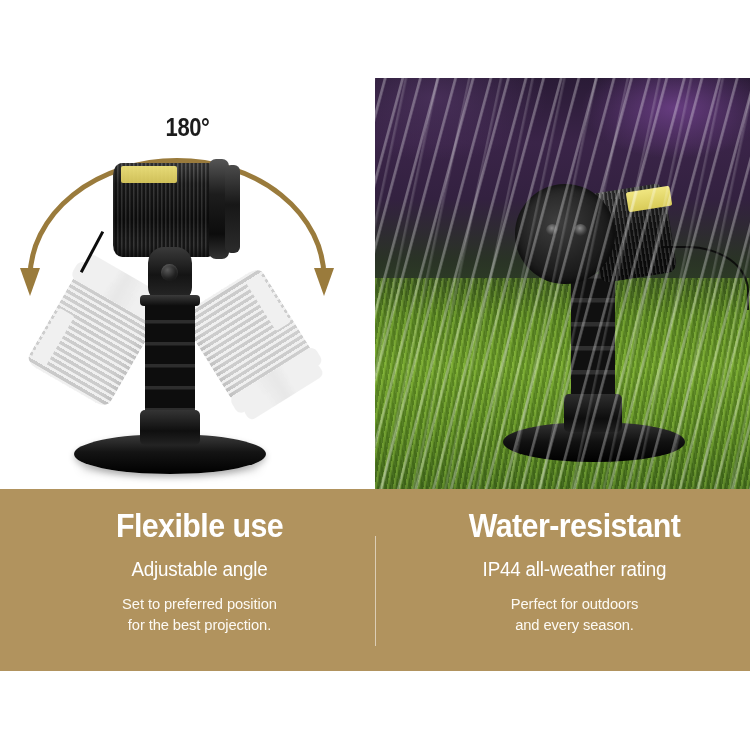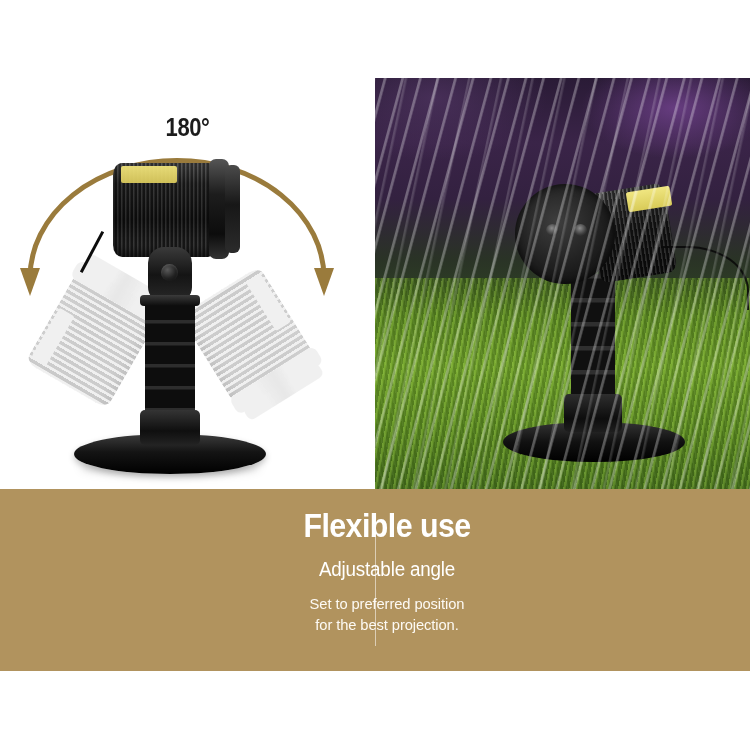--- a/index.html
+++ b/index.html
@@ -545,19 +545,25 @@
 
   <div class="feature-band">
 
     <div class="feature-col">
       <div class="feature-title">Flexible use</div>
       <div class="feature-sub">Adjustable angle</div>
       <div class="feature-desc">Set to preferred position</div>
       <div class="feature-desc">for the best projection.</div>
     </div>
 
+    <div class="feature-col">
+      <div class="feature-title">Water-resistant</div>
+      <div class="feature-sub">IP44 all-weather rating</div>
+      <div class="feature-desc">Perfect for outdoors</div>
+      <div class="feature-desc">and every season.</div>
+    </div>
   </div>
 
   <div class="col-divider"></div>
 
   <div class="bottom-strip"></div>
 
 </div>
 
 </body></html>

